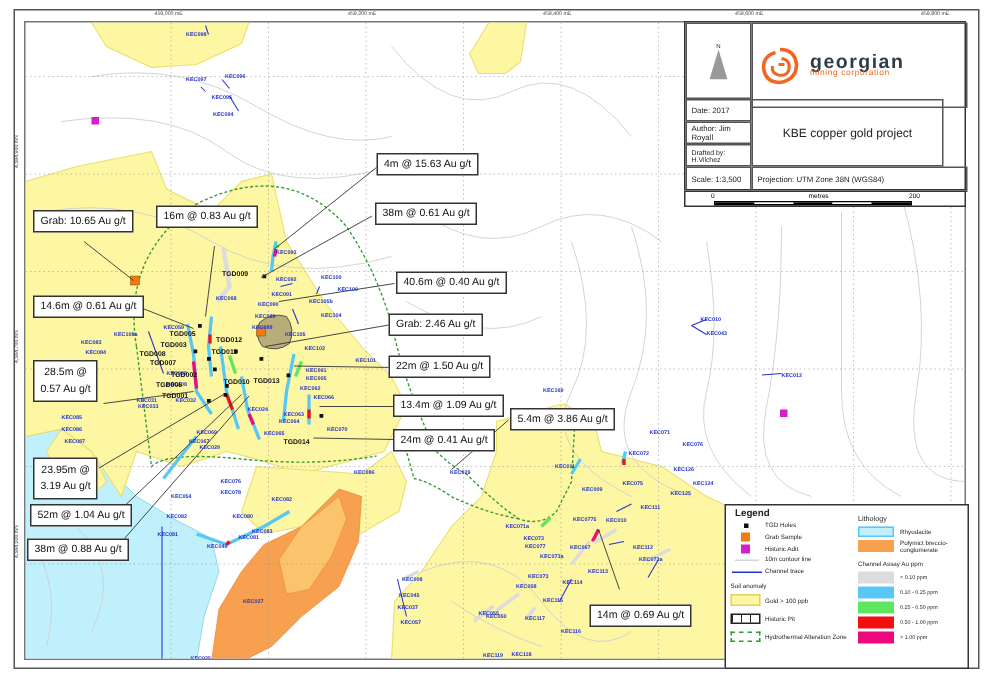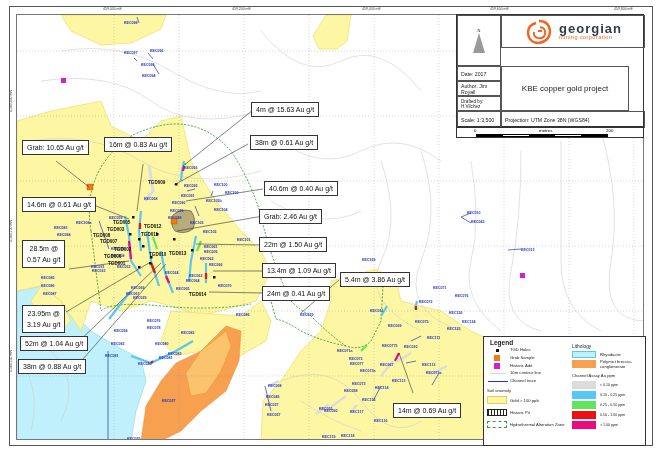--- a/index.html
+++ b/index.html
@@ -326,21 +326,21 @@
 <div id="titleblock">
   <div class="cell" style="left:0;top:0;width:44px;height:51px;flex-direction:column;justify-content:center">
     <span style="font-size:4px">N</span>
     <svg width="12" height="20" viewBox="0 0 12 20">
         <polygon points="6,0 12,20 0,20" fill="#999"></polygon>
       </svg>
   </div>
   <div class="cell" style="left:0;top:51px;width:44px;height:15px">Date: 2017</div>
   <div class="cell" style="left:0;top:66px;width:44px;height:15px">Author: Jim Royall</div>
   <div class="cell" style="left:0;top:81px;width:44px;height:15px;font-size:4.6px">Drafted by: H.Vilchez</div>
-  <div class="cell" style="left:44px;top:0;width:144px;height:33px;justify-content:center">
+  <div class="cell" style="left:44px;top:0;width:144px;height:57px;">
     <svg width="30" height="30" viewBox="0 0 30 30">
       <path d="M15 4 Q25 4 26 14 Q26 24 15 26 Q5 26 4 16 Q4 8 12 6" fill="none" stroke="#f26522" stroke-width="2.4"></path>
       <path d="M16 10 Q22 11 21 17 Q20 22 14 21 Q9 20 10 15" fill="none" stroke="#f26522" stroke-width="2"></path>
       <path d="M14 14 L18 14" stroke="#f26522" stroke-width="2"></path>
     </svg>
     <div style="margin-left:5px;display:flex;flex-direction:column;line-height:1">
       <span style="font-size:13px;font-weight:bold;color:#2d3e48;letter-spacing:1px;text-transform:lowercase">Georgian</span>
       <span style="font-size:5.6px;color:#f26522;letter-spacing:0.4px">mining corporation</span>
     </div>
   </div>

